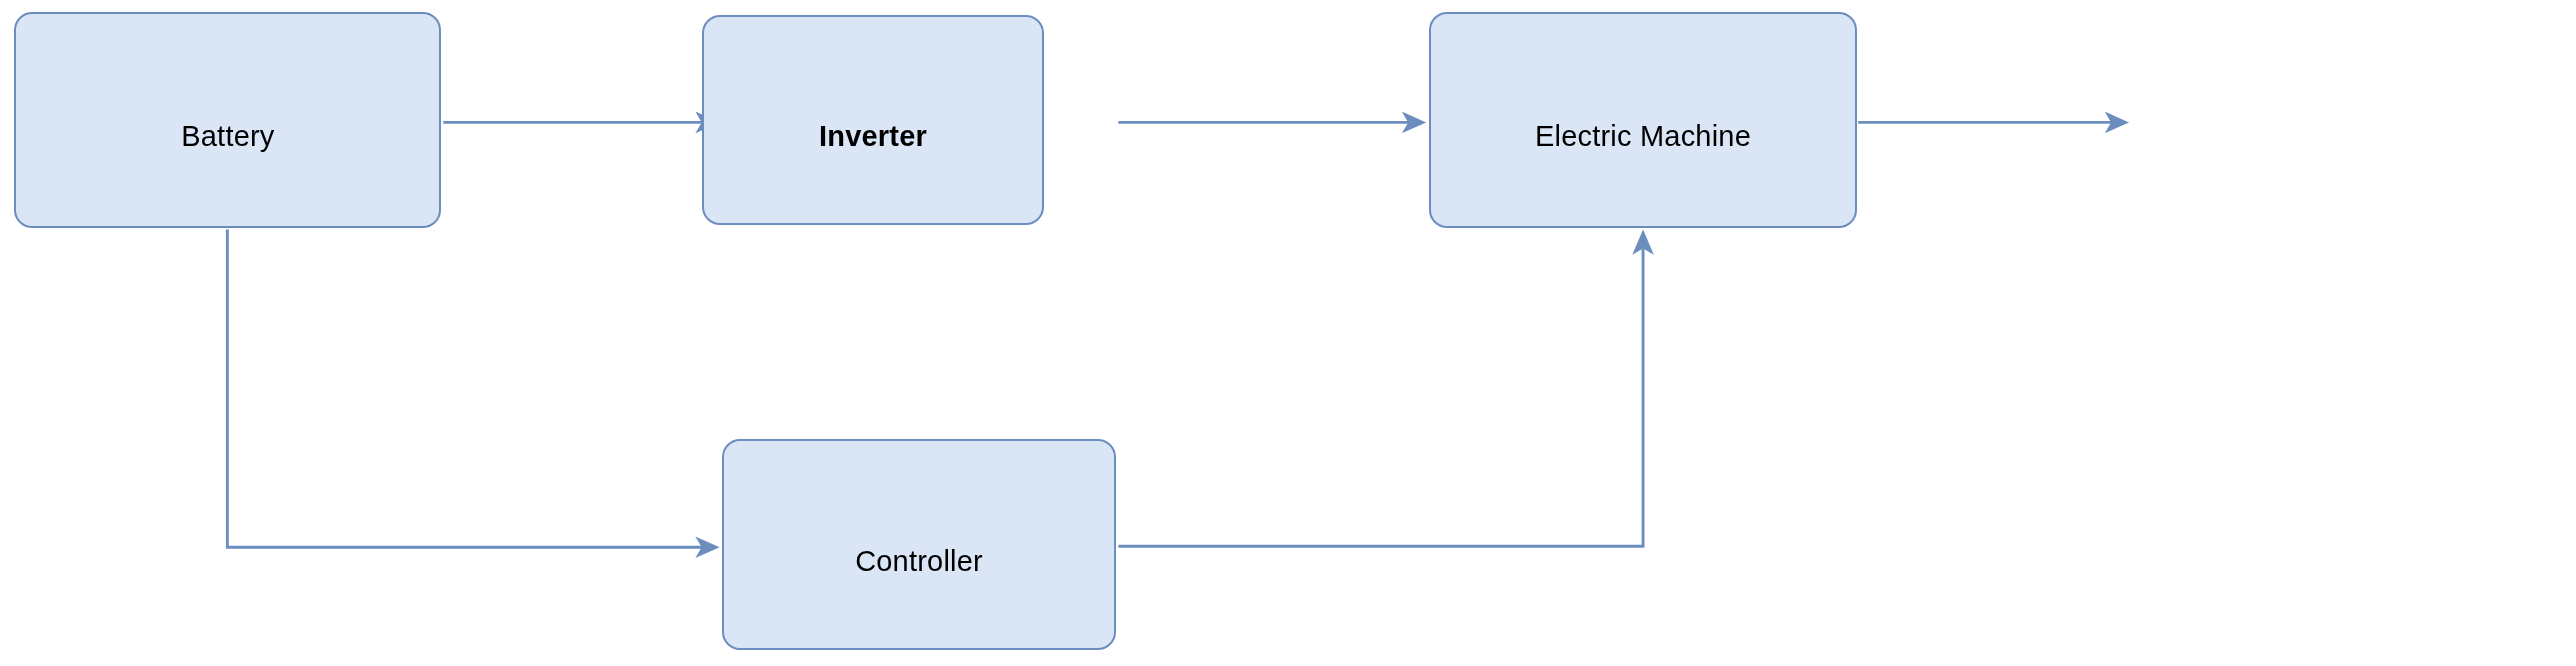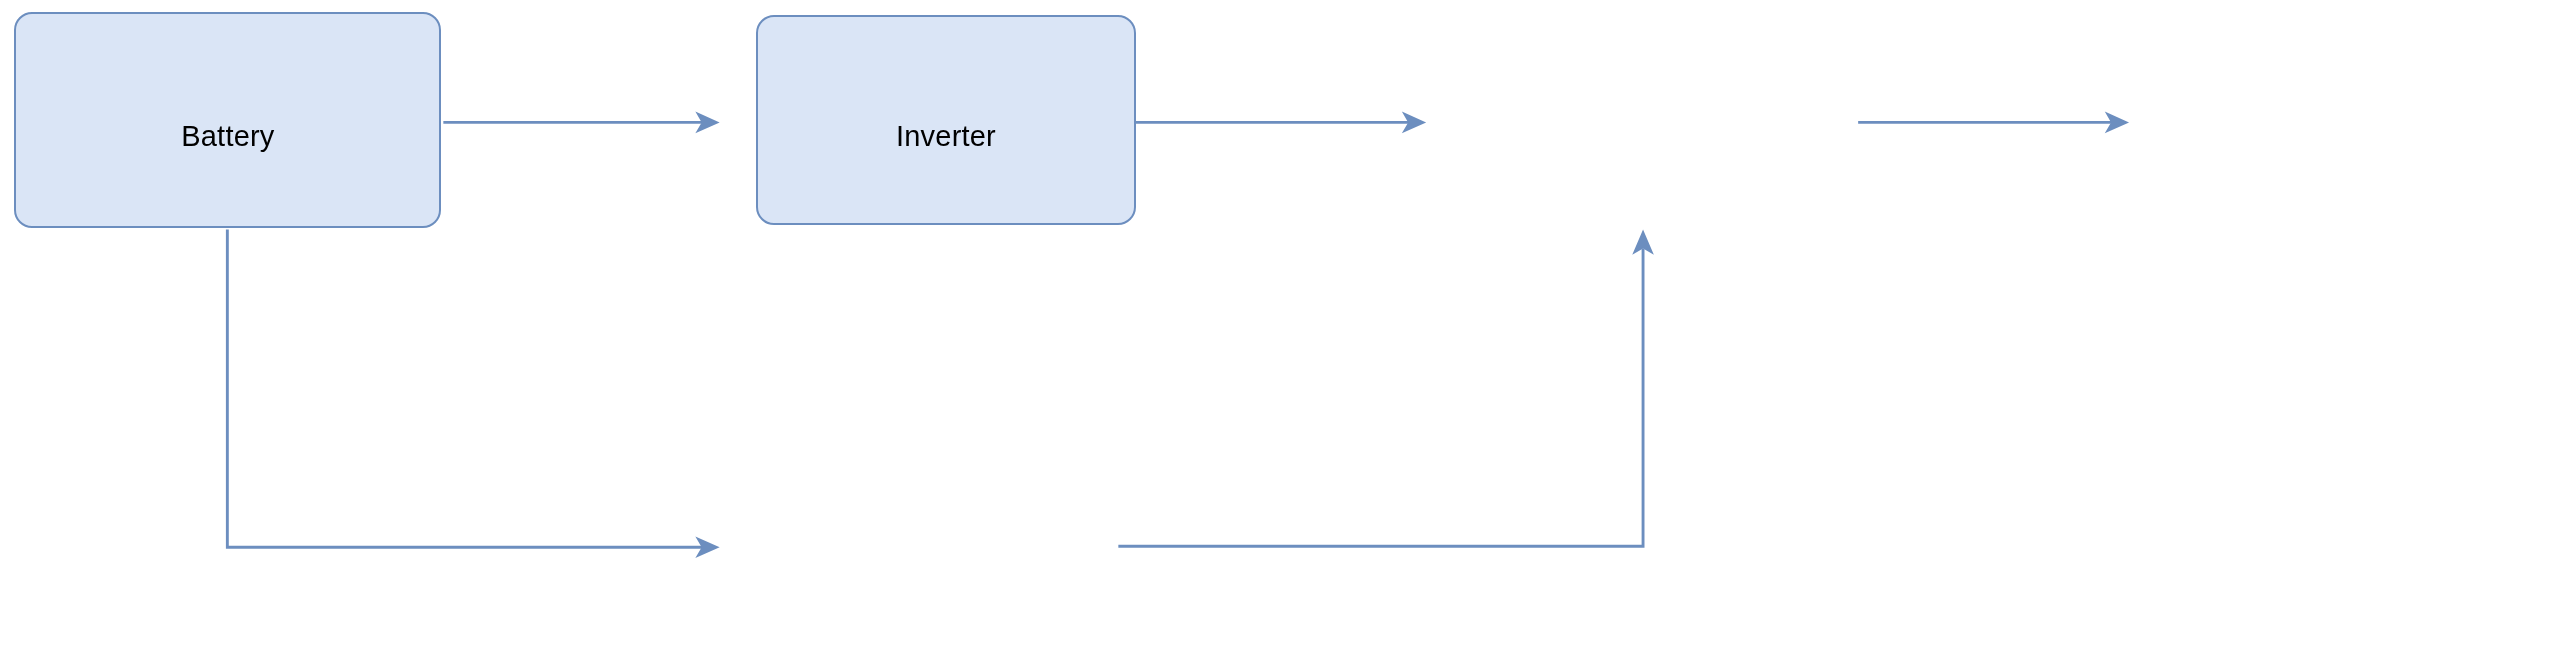--- a/index.html
+++ b/index.html
@@ -95,21 +95,27 @@
       <path class="edge-path" d="M 1242 607 L 1825 607 L 1825 276"></path>
       <path class="edge-arrow" d="M 1825 255 L 1813 283 L 1825 276 L 1837 283 Z"></path>
     </g>
 
   </svg>
 
   <div class="node fill-blue" style="left:14.4px; top:11.7px; width:427px; height:216px;">
     <span class="node-label">Battery</span>
   </div>
 
-  <div class="node fill-blue" style="left:756px; top:15.3px; width:380px; height:210px;">
+  <div class="node fill-blue" style="left:702px; top:15.3px; width:342px; height:210px;font-weight:bold;">
     <span class="node-label">Inverter</span>
   </div>
 
+  <div class="node fill-blue" style="left:1429px; top:11.7px; width:428px; height:216px;">
+    <span class="node-label">Electric Machine</span>
+  </div>
 
 
+  <div class="node fill-blue" style="left:722px; top:439px; width:394px; height:211px;">
+    <span class="node-label">Controller</span>
+  </div>
 
 </div>
 
 
 </body></html>

